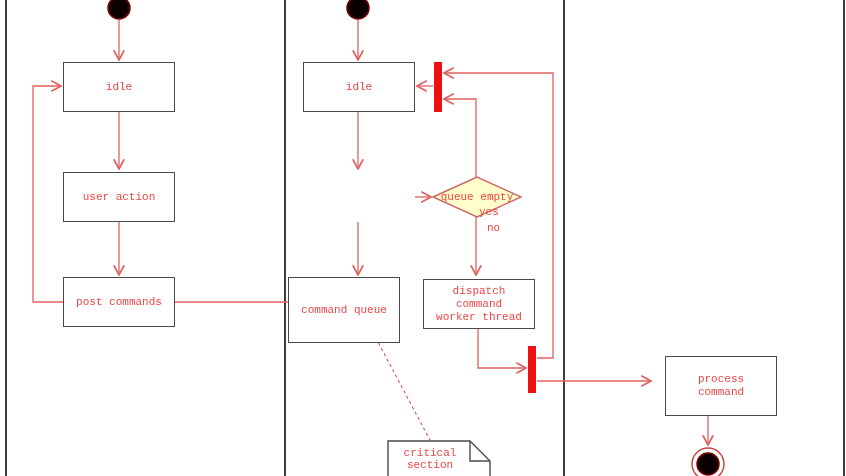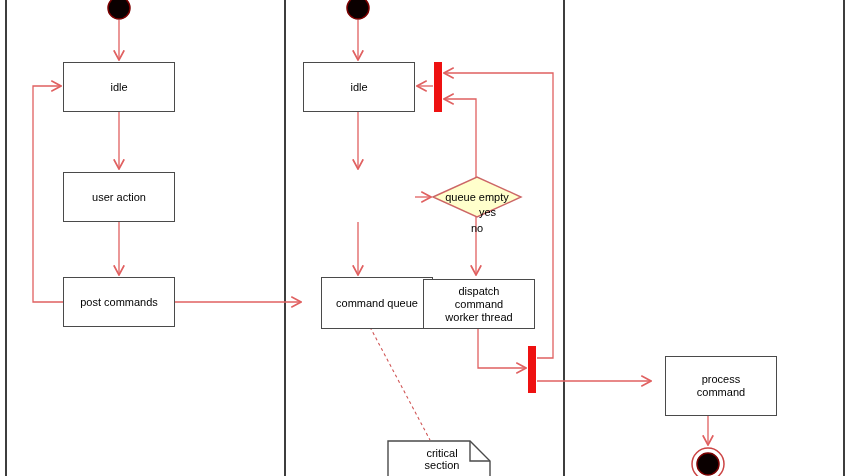--- a/index.html
+++ b/index.html
@@ -1,22 +1,22 @@
 <!DOCTYPE html>
 <html><head>
 <meta charset="utf-8">
 <style>
   html,body{margin:0;padding:0;background:#fff;}
   #diagram{
     position:relative;
     width:846px;height:476px;
     background:#ffffff;
     overflow:hidden;
-    font-family:Liberation Sans, sans-serif;
-    color:#000000;
+    font-family:Liberation Mono, monospace;
+    color:#ef4444;
   }
   #wires{position:absolute;left:0;top:0;width:846px;height:476px;}
   .node{
     position:absolute;
     box-sizing:border-box;
     background:#ffffff;
     border:1px solid #4a4a4a;
     display:flex;align-items:center;justify-content:center;
     text-align:center;
     font-size:11px;line-height:13px;
@@ -87,31 +87,31 @@
 
   <div class="node" style="left:63px;top:62px;width:112px;height:50px;">idle</div>
 
   <div class="node" style="left:63px;top:172px;width:112px;height:50px;">user action</div>
 
   <div class="node" style="left:63px;top:277px;width:112px;height:50px;">post commands</div>
 
   <div class="node" style="left:303px;top:62px;width:112px;height:50px;">idle</div>
 
 
-  <div class="node" style="left:321px;top:277px;width:112px;height:52px;">command queue</div>
+  <div class="node" style="left:288px;top:277px;width:112px;height:66px;">command queue</div>
 
   <div class="node" style="left:423px;top:279px;width:112px;height:50px;">dispatch
 command
 worker thread</div>
 
   <div class="node" style="left:653px;top:356px;width:112px;height:60px;margin-left:12px;">process
 command</div>
 
   <div class="floating-label centered" style="left:433px;top:177px;width:88px;height:40px;">queue empty</div>
 
   <div class="floating-label" style="left:479px;top:158px;margin-top:48px;">yes</div>
 
-  <div class="floating-label" style="left:463px;top:222px;padding-left:8px;">no</div>
+  <div class="floating-label" style="left:479px;top:222px;padding-left:8px;">no</div>
 
-  <div class="floating-label centered" style="left:388px;top:447px;width:84px;padding-left:12px;">critical
+  <div class="floating-label centered" style="left:388px;top:447px;width:84px;">critical
 section</div>
 
 </div>
 
 </body></html>

